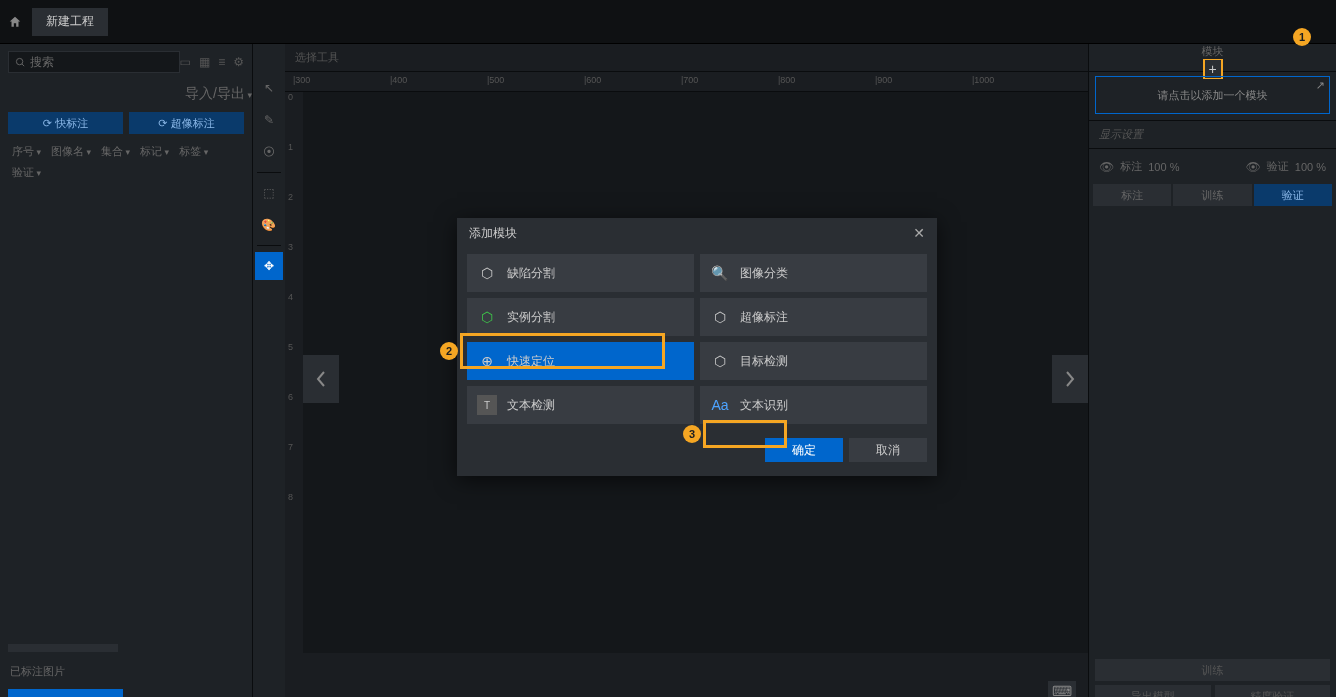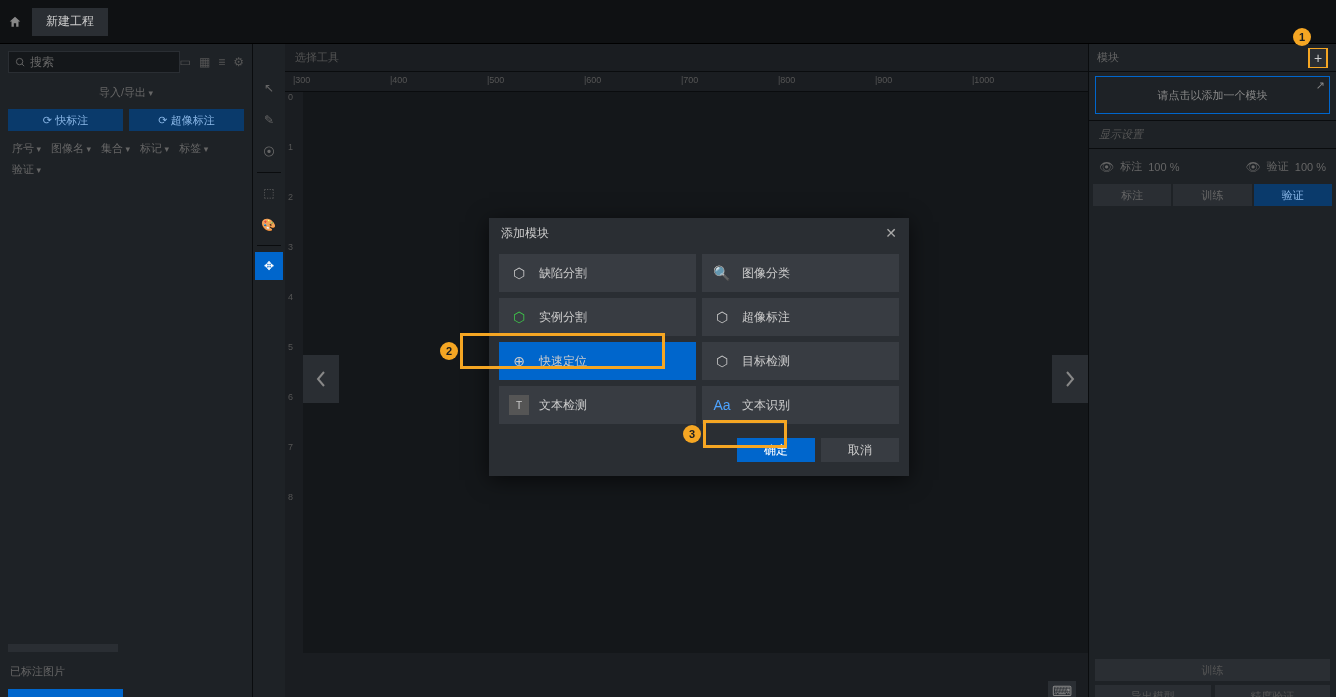--- a/index.html
+++ b/index.html
@@ -12,21 +12,21 @@
 
 
 .main { display: flex; height: 669px; }
 
 
 .left { width: 253px; background: #1e2226; display: flex; flex-direction: column; border-right: 1px solid #0a0c0e; }
 .search-row { display: flex; align-items: center; padding: 7px 8px; gap: 0; }
 .search-box { flex: 1; background: #14171a; border: 1px solid #2a2e33; height: 22px; display: flex; align-items: center; padding: 0 6px; color: #666; }
 .search-box svg { margin-right: 4px; }
 .search-icons { display: flex; gap: 8px; color: #555; }
-.import-row { text-align: center; padding: 5px 0; color: #666; font-size: 11px; }
+.import-row { text-align: right; padding: 5px 0; color: #666; font-size: 14px; }
 .import-row::after { content: " ▾"; font-size: 9px; }
 .label-buttons { display: flex; gap: 6px; padding: 4px 8px 8px; }
 .label-btn { flex: 1; background: #0a3a6b; color: #8bb8e8; height: 22px; display: flex; align-items: center; justify-content: center; font-size: 11px; }
 .filter-row { display: flex; gap: 2px; padding: 0 8px 6px; flex-wrap: wrap; }
 .filter-item { color: #666; font-size: 11px; padding: 2px 4px; }
 .filter-item::after { content: " ▾"; font-size: 9px; }
 .left-spacer { flex: 1; }
 .scrollbar-h { height: 8px; background: #2a2e33; margin: 0 8px 6px; width: 110px; }
 .labeled-header { padding: 6px 10px; color: #666; font-size: 11px; }
 .progress-bar { height: 16px; background: #0066cc; margin: 4px 8px 8px; width: 115px; }
@@ -46,39 +46,39 @@
 .ruler-v .tick { position: absolute; left: 3px; color: #555; font-size: 9px; }
 
 .canvas-dark { position: absolute; left: 18px; right: 0; top: 48px; bottom: 60px; background: #14171a; }
 .nav-arrow { position: absolute; width: 36px; height: 48px; background: #2a2e33; display: flex; align-items: center; justify-content: center; color: #888; top: 50%; transform: translateY(-50%); }
 .nav-arrow.left-arr { left: 18px; }
 .nav-arrow.right-arr { right: 0; }
 .keyboard-icon { position: absolute; right: 12px; bottom: 12px; width: 28px; height: 20px; background: #2a2e33; color: #888; display: flex; align-items: center; justify-content: center; font-size: 14px; }
 
 
 .right { width: 248px; background: #1e2226; border-left: 1px solid #0a0c0e; display: flex; flex-direction: column; }
-.right-header { height: 28px; display: flex; align-items: center; justify-content: space-between; padding: 0 8px; color: #666; font-size: 11px; border-bottom: 1px solid #0a0c0e; }
+.right-header { height: 28px; display: flex; align-items: center; justify-content: space-between; padding: 0 8px; color: #666; font-size: 11px; border-bottom: 1px solid #0a0c0e; flex-direction: column; }
 .add-btn-wrap { width: 20px; height: 20px; border: 2px solid #f5a623; display: flex; align-items: center; justify-content: center; position: relative; }
 .add-btn-wrap .plus { background: #2a2e33; color: #ccc; width: 18px; height: 18px; display: flex; align-items: center; justify-content: center; font-size: 14px; }
 .add-hint { margin: 4px 6px 6px; border: 1px solid #0066cc; height: 38px; display: flex; align-items: center; justify-content: center; color: #888; font-size: 11px; position: relative; }
 .disp-header { padding: 6px 10px; color: #555; font-size: 11px; border-bottom: 1px solid #0a0c0e; border-top: 1px solid #0a0c0e; font-style: italic; }
 .vis-row { display: flex; justify-content: space-between; padding: 10px; color: #666; font-size: 11px; }
 .vis-item { display: flex; align-items: center; gap: 6px; }
 .vis-item .eye { font-size: 12px; }
 .tabs3 { display: flex; gap: 2px; padding: 0 4px 6px; }
 .tab3 { flex: 1; height: 22px; background: #2a2e33; display: flex; align-items: center; justify-content: center; color: #666; font-size: 11px; }
 .tab3.active { background: #0a3a6b; color: #8bb8e8; }
 .right-spacer { flex: 1; }
 .right-bottom { padding: 6px; display: flex; flex-direction: column; gap: 4px; }
 .wide-btn { height: 22px; background: #2a2e33; color: #555; display: flex; align-items: center; justify-content: center; font-size: 11px; }
 .two-btn { display: flex; gap: 4px; }
 .two-btn .wide-btn { flex: 1; }
 
 
-.modal { position: absolute; left: 457px; top: 218px; width: 420px; background: #2a2e33; box-shadow: 0 4px 20px rgba(0,0,0,0.6); margin-left: 32px; }
+.modal { position: absolute; left: 457px; top: 218px; width: 480px; background: #2a2e33; box-shadow: 0 4px 20px rgba(0,0,0,0.6); }
 .modal-header { height: 30px; display: flex; align-items: center; justify-content: space-between; padding: 0 12px; color: #ccc; font-size: 12px; }
 .modal-close { color: #aaa; cursor: pointer; font-size: 14px; }
 .modal-body { padding: 6px 10px 0; }
 .module-grid { display: grid; grid-template-columns: 1fr 1fr; gap: 6px; }
 .module-opt { background: #383c42; height: 38px; display: flex; align-items: center; padding: 0 10px; color: #ccc; font-size: 12px; gap: 10px; position: relative; }
 .module-opt.selected { background: #0066cc; }
 .module-opt .micon { width: 20px; height: 20px; display: flex; align-items: center; justify-content: center; font-size: 14px; }
 .modal-footer { display: flex; justify-content: flex-end; gap: 6px; padding: 14px 10px 14px; }
 .modal-btn { width: 78px; height: 24px; display: flex; align-items: center; justify-content: center; font-size: 12px; }
 .modal-btn.primary { background: #0066cc; color: #fff; }

